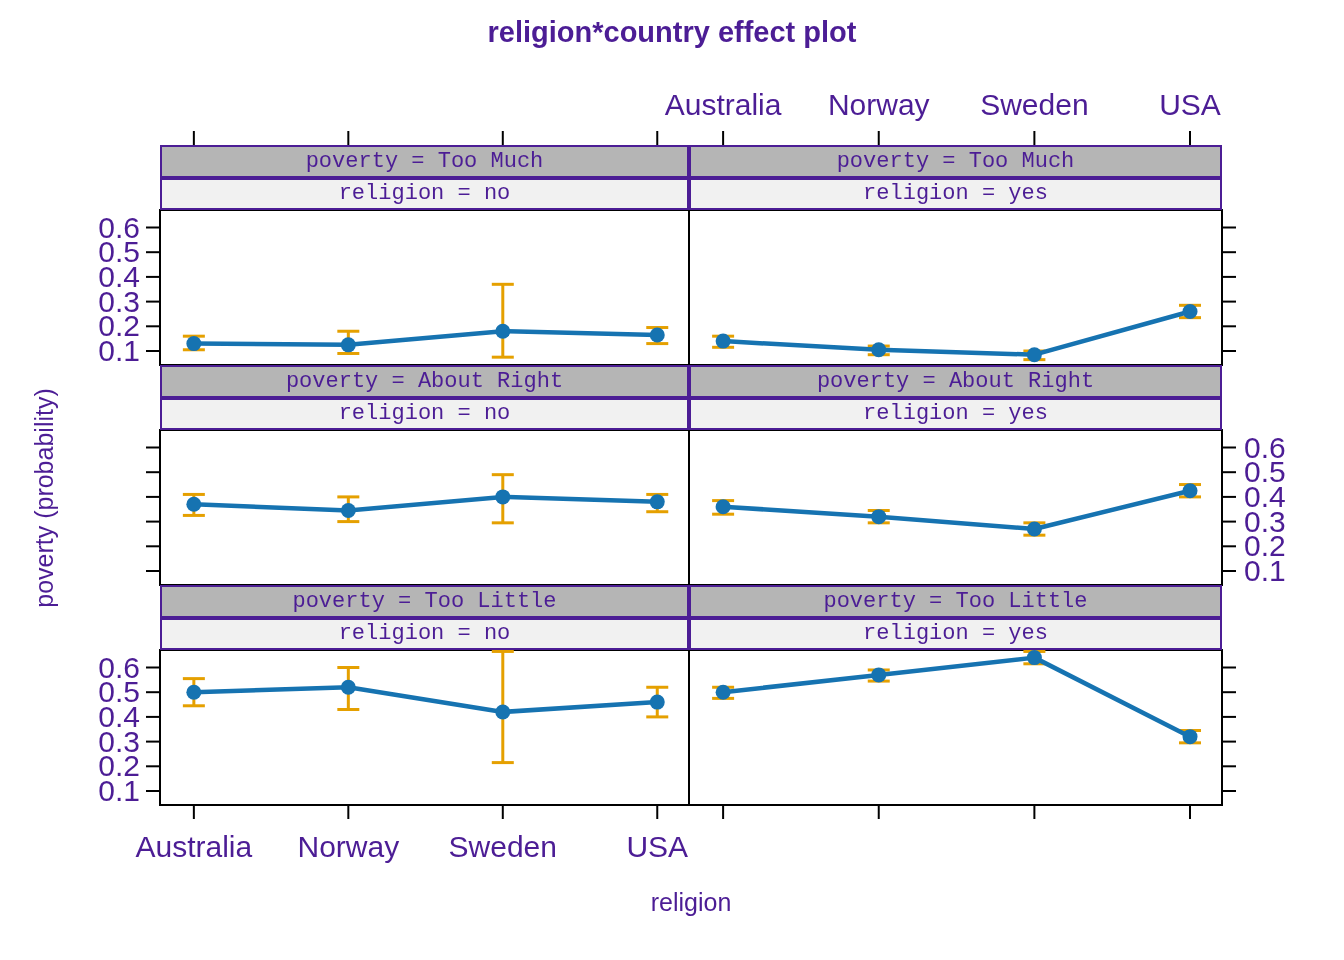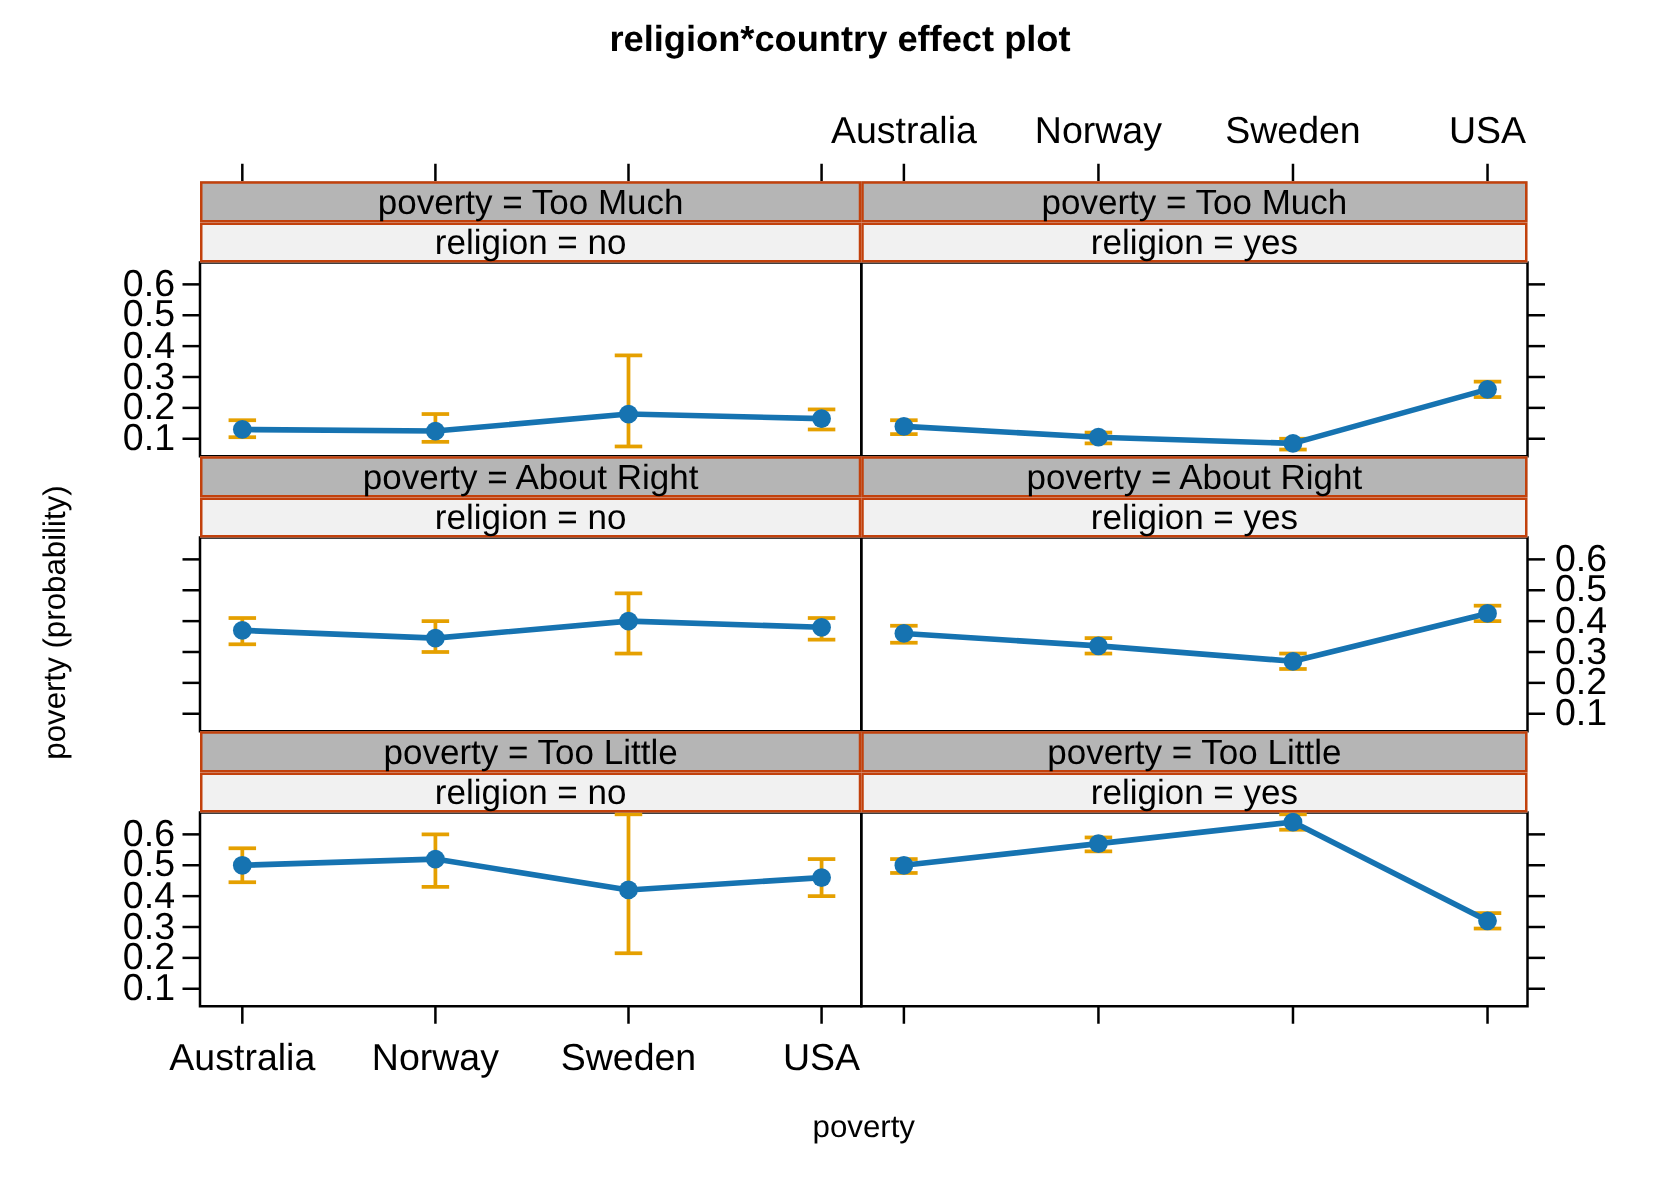--- a/index.html
+++ b/index.html
@@ -1,50 +1,50 @@
 <!DOCTYPE html>
 <html><head>
 <meta charset="utf-8">
 <style>
   html,body { margin:0; padding:0; background:#ffffff; }
   .fig {
     position:relative; width:1344px; height:960px; background:#ffffff;
-    font-family:"Liberation Sans", sans-serif; color:#000000; overflow:hidden;
+    font-family:"Liberation Sans", sans-serif; color:#4c1d95; overflow:hidden;
   }
   .title {
     position:absolute; left:0; right:0; top:16px; text-align:center;
     font-size:29px; font-weight:bold;
   }
   .ylab {
     position:absolute; left:-156px; top:478px; width:400px; height:40px;
     line-height:40px; text-align:center; font-size:25px;
     transform:rotate(-90deg);
   }
   .xlab {
     position:absolute; left:691px; top:902px; transform:translate(-50%,-50%);
     font-size:25px;
   }
   svg.plot { position:absolute; left:0; top:0; }
   .strip {
-    position:absolute; box-sizing:border-box; border:2px solid #c2410c;
+    position:absolute; box-sizing:border-box; border:2px solid #4c1d95;
     display:flex; align-items:center; justify-content:center;
-    font-size:28px; line-height:1;
+    font-size:22px; line-height:1;font-family:Liberation Mono, monospace;
   }
   .lab { position:absolute; font-size:30px; white-space:nowrap; }
   .lab.center { transform:translate(-50%,-50%); }
   .lab.vcenter { transform:translateY(-50%); }
   .lab.right { text-align:right; }
 </style>
 </head>
 <body>
 
 <div class="fig">
   <div class="title">religion*country effect plot</div>
   <div class="ylab">poverty (probability)</div>
-  <div class="xlab">poverty</div>
+  <div class="xlab">religion</div>
   <svg class="plot" width="1344" height="960" id="plot-svg">
       <rect x="160" y="210" width="529" height="155" fill="none" stroke="#000000" stroke-width="2"></rect>
       <rect x="689" y="210" width="533" height="155" fill="none" stroke="#000000" stroke-width="2"></rect>
       <rect x="160" y="430" width="529" height="155" fill="none" stroke="#000000" stroke-width="2"></rect>
       <rect x="689" y="430" width="533" height="155" fill="none" stroke="#000000" stroke-width="2"></rect>
       <rect x="160" y="650" width="529" height="155" fill="none" stroke="#000000" stroke-width="2"></rect>
       <rect x="689" y="650" width="533" height="155" fill="none" stroke="#000000" stroke-width="2"></rect>
       <line x1="193.856" y1="145" x2="193.856" y2="131" stroke="#000000" stroke-width="2"></line>
       <line x1="193.856" y1="805" x2="193.856" y2="819" stroke="#000000" stroke-width="2"></line>
       <line x1="348.32399999999996" y1="145" x2="348.32399999999996" y2="131" stroke="#000000" stroke-width="2"></line>

